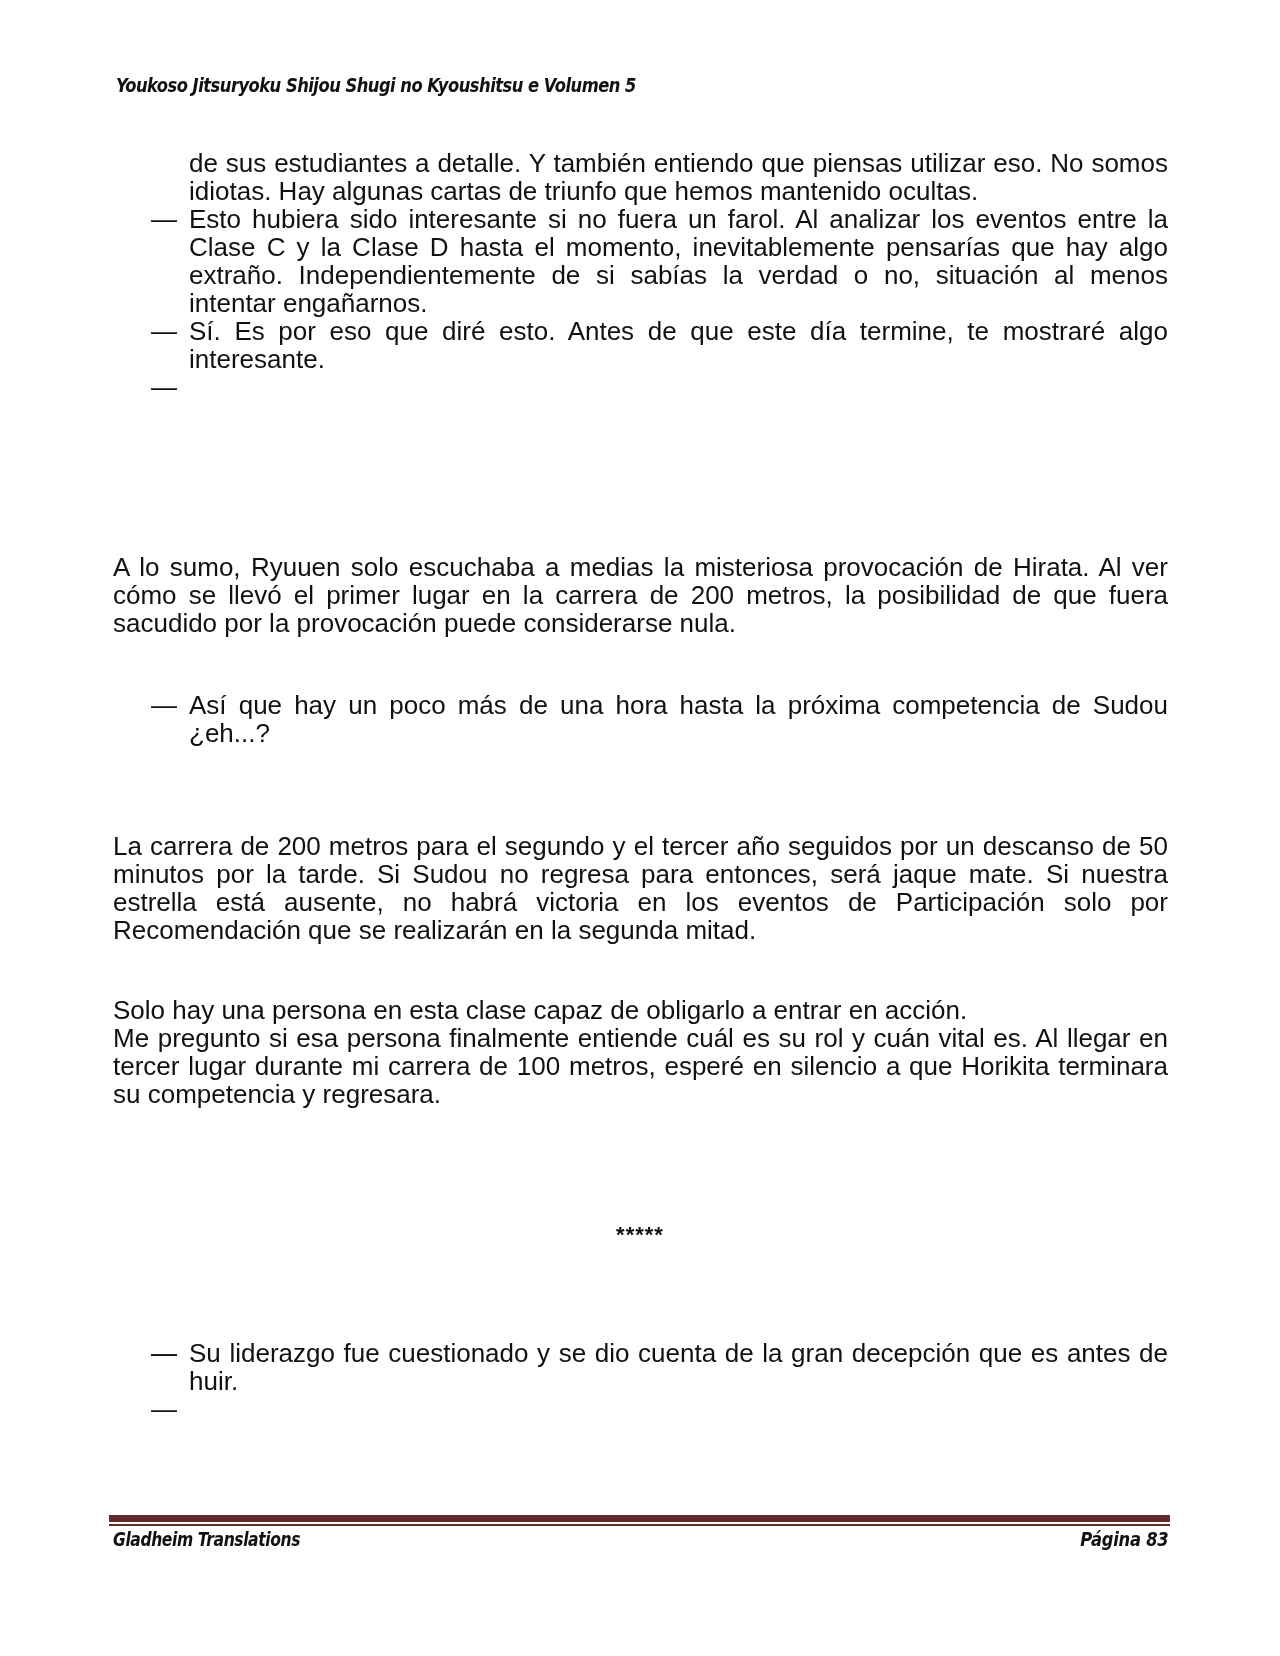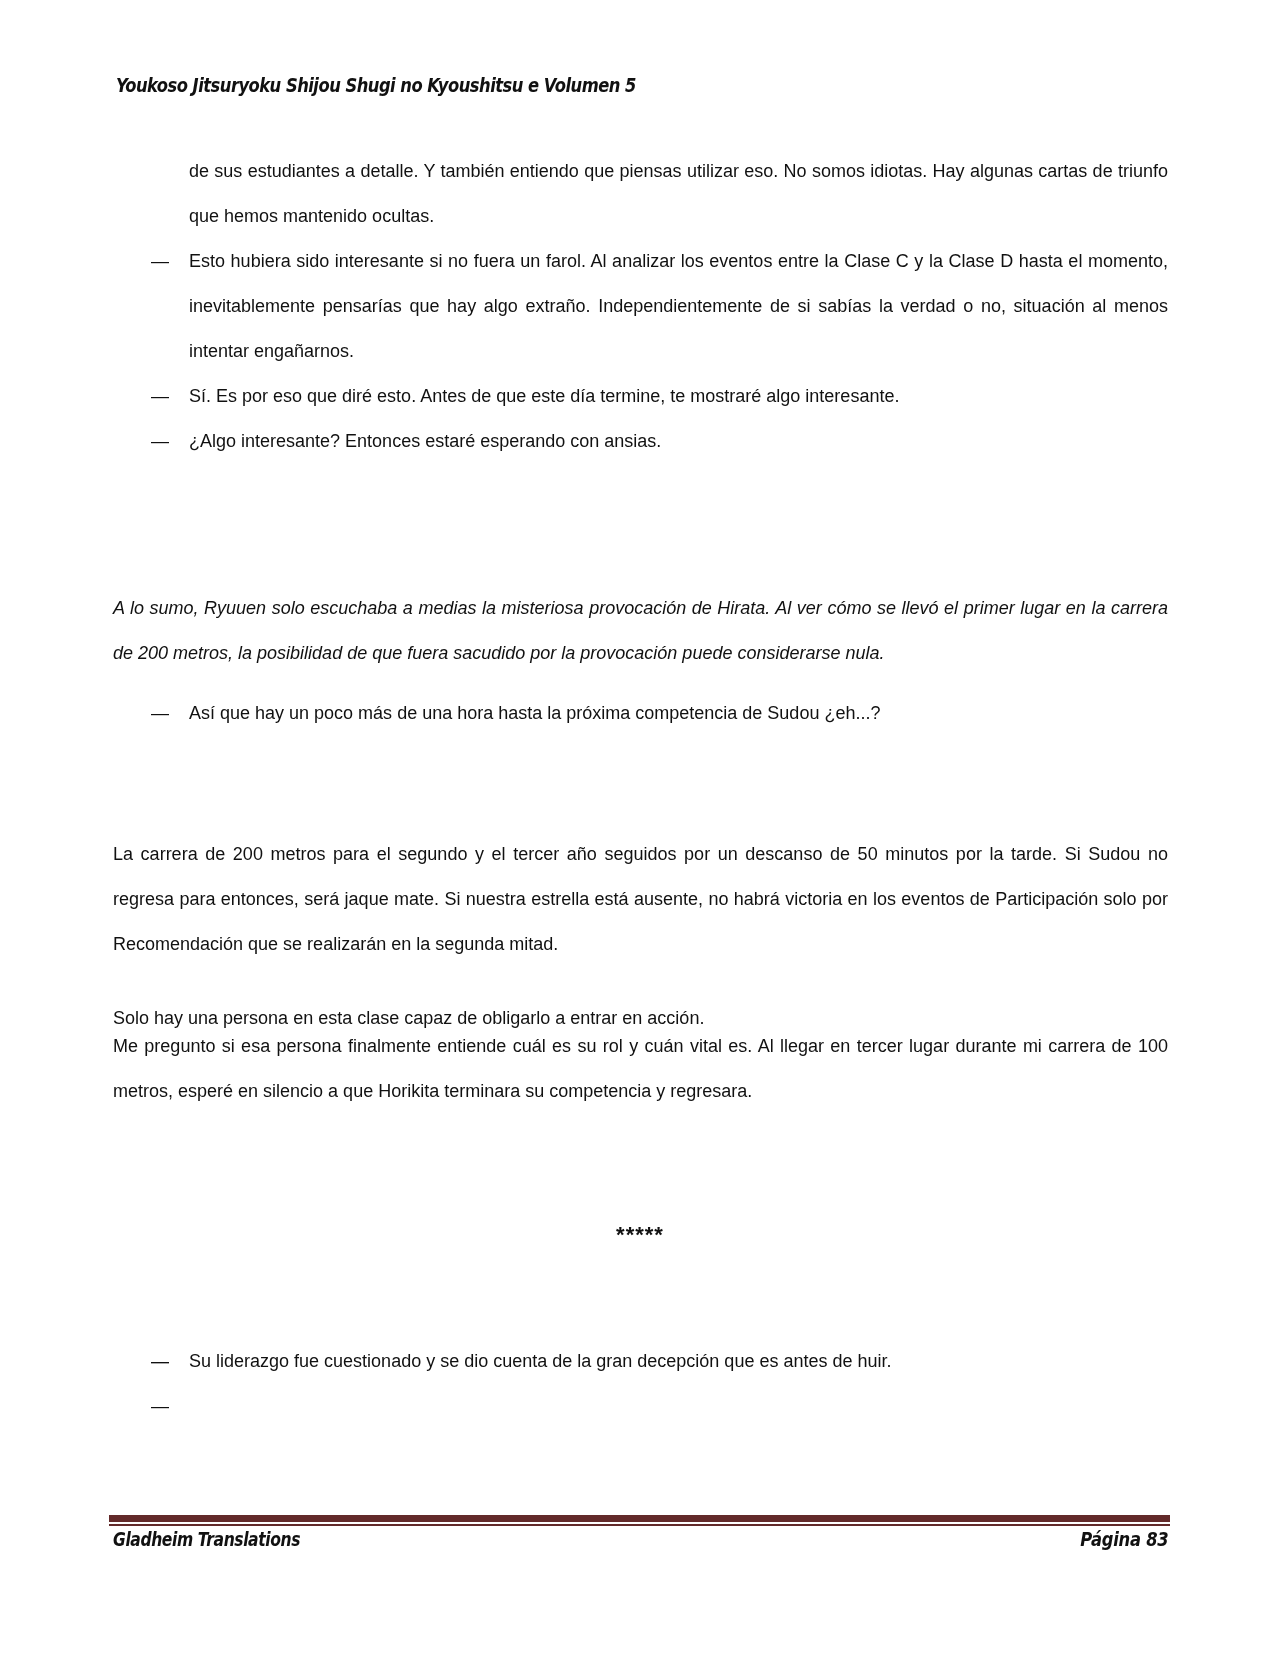--- a/index.html
+++ b/index.html
@@ -1,44 +1,44 @@
 <!DOCTYPE html>
 <html><head>
 <meta charset="utf-8">
 <style>
   html, body { margin: 0; padding: 0; background: #ffffff; }
   body { width: 1280px; height: 1656px; position: relative; overflow: hidden;
          font-family: "Liberation Sans", sans-serif; color: #111111; }
   .header { position: absolute; left: 116px; top: 74px;
             font-family: "DejaVu Sans", sans-serif; font-weight: bold; font-style: italic;
             font-size: 19px; letter-spacing: -0.6px; color: #111; transform: scaleX(0.86); transform-origin: left center; }
-  .block { position: absolute; left: 113px; width: 1055px; font-size: 18px; line-height: 45px; }
+  .block { position: absolute; left: 113px; width: 1055px; font-size: 26px; line-height: 28px; }
   .para { text-align: justify; text-align-last: left; margin: 0; }
   .dlg { position: relative; padding-left: 76px; text-align: justify; text-align-last: left; margin: 0; }
   .dlg .dash { position: absolute; left: 38px; top: 0; }
   .cont { padding-left: 76px; text-align: justify; text-align-last: left; margin: 0; }
   .sep { position: absolute; left: 0; width: 1280px; text-align: center; top: 1222px; font-size: 22px; font-weight: bold; letter-spacing: 1px; }
   .rule { position: absolute; left: 109px; width: 1061px; top: 1515px; height: 7px; background: #632a2a; }
   .rule2 { position: absolute; left: 109px; width: 1061px; top: 1524px; height: 2px; background: #632a2a; }
   .footer-left { position: absolute; left: 113px; top: 1528px; font-family: "DejaVu Sans", sans-serif; font-weight: bold; font-style: italic; font-size: 19px; transform: scaleX(0.82); transform-origin: left center; letter-spacing: -0.5px; }
   .footer-right { position: absolute; right: 112px; top: 1528px; font-family: "DejaVu Sans", sans-serif; font-weight: bold; font-style: italic; font-size: 19px; transform: scaleX(0.86); transform-origin: right center; letter-spacing: -0.3px; }
 </style>
 </head>
 <body>
 
 <div class="header">Youkoso Jitsuryoku Shijou Shugi no Kyoushitsu e Volumen 5</div>
 
 <div class="block" style="top:149px;">
   <p class="cont">de sus estudiantes a detalle. Y también entiendo que piensas utilizar eso. No somos idiotas. Hay algunas cartas de triunfo que hemos mantenido ocultas.</p>
   <p class="dlg"><span class="dash">—</span><span>Esto hubiera sido interesante si no fuera un farol. Al analizar los eventos entre la Clase C y la Clase D hasta el momento, inevitablemente pensarías que hay algo extraño. Independientemente de si sabías la verdad o no, situación al menos intentar engañarnos.</span></p>
   <p class="dlg"><span class="dash">—</span><span>Sí. Es por eso que diré esto. Antes de que este día termine, te mostraré algo interesante.</span></p>
-  <p class="dlg"><span class="dash">—</span><span>¿Algo interesante? Entonces estaré esperando con ansias.</span></p>
+  <p class="dlg"><span class="dash">—</span></p>
 </div>
 
-<div class="block" style="top:586px;font-style:italic;">
+<div class="block" style="top:553px;">
   <p class="para">A lo sumo, Ryuuen solo escuchaba a medias la misteriosa provocación de Hirata. Al ver cómo se llevó el primer lugar en la carrera de 200 metros, la posibilidad de que fuera sacudido por la provocación puede considerarse nula.</p>
 </div>
 
 <div class="block" style="top:691px;">
   <p class="dlg"><span class="dash">—</span><span>Así que hay un poco más de una hora hasta la próxima competencia de Sudou ¿eh...?</span></p>
 </div>
 
 <div class="block" style="top:832px;">
   <p class="para">La carrera de 200 metros para el segundo y el tercer año seguidos por un descanso de 50 minutos por la tarde. Si Sudou no regresa para entonces, será jaque mate. Si nuestra estrella está ausente, no habrá victoria en los eventos de Participación solo por Recomendación que se realizarán en la segunda mitad.</p>
 </div>

